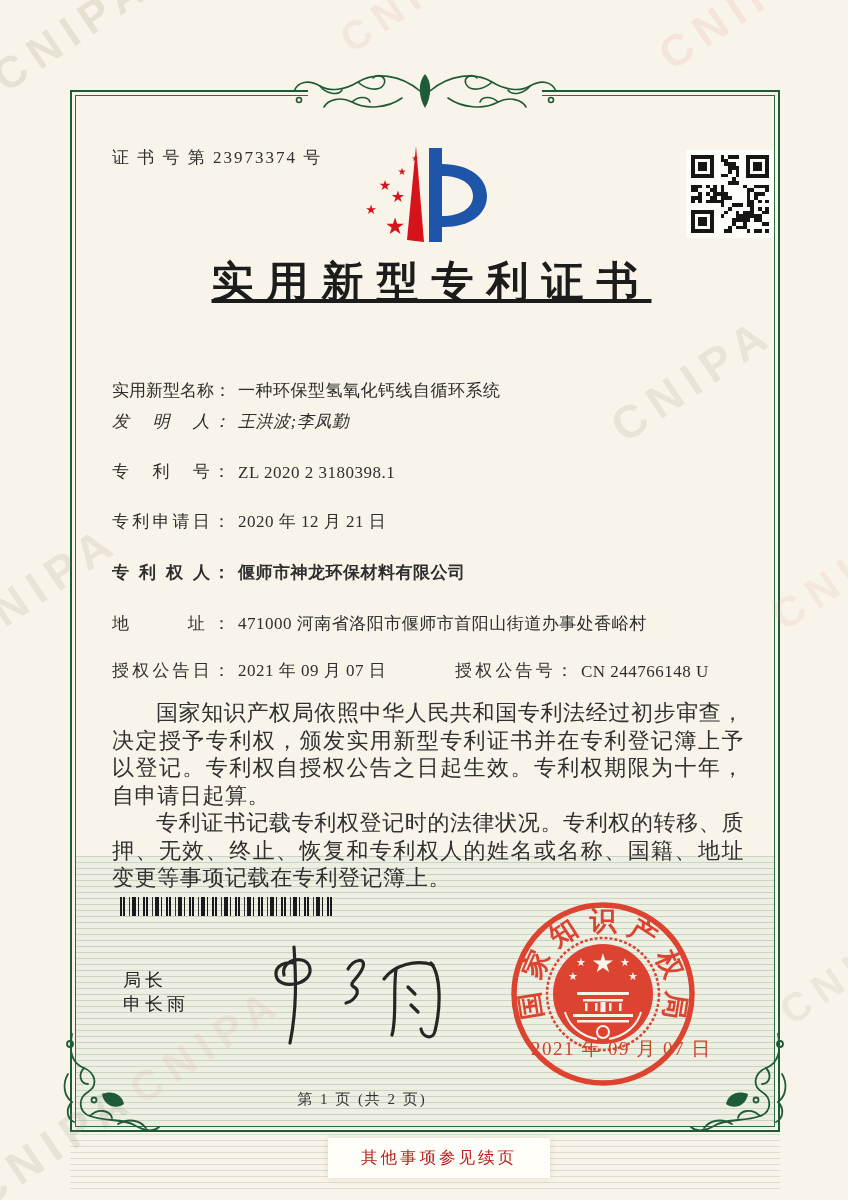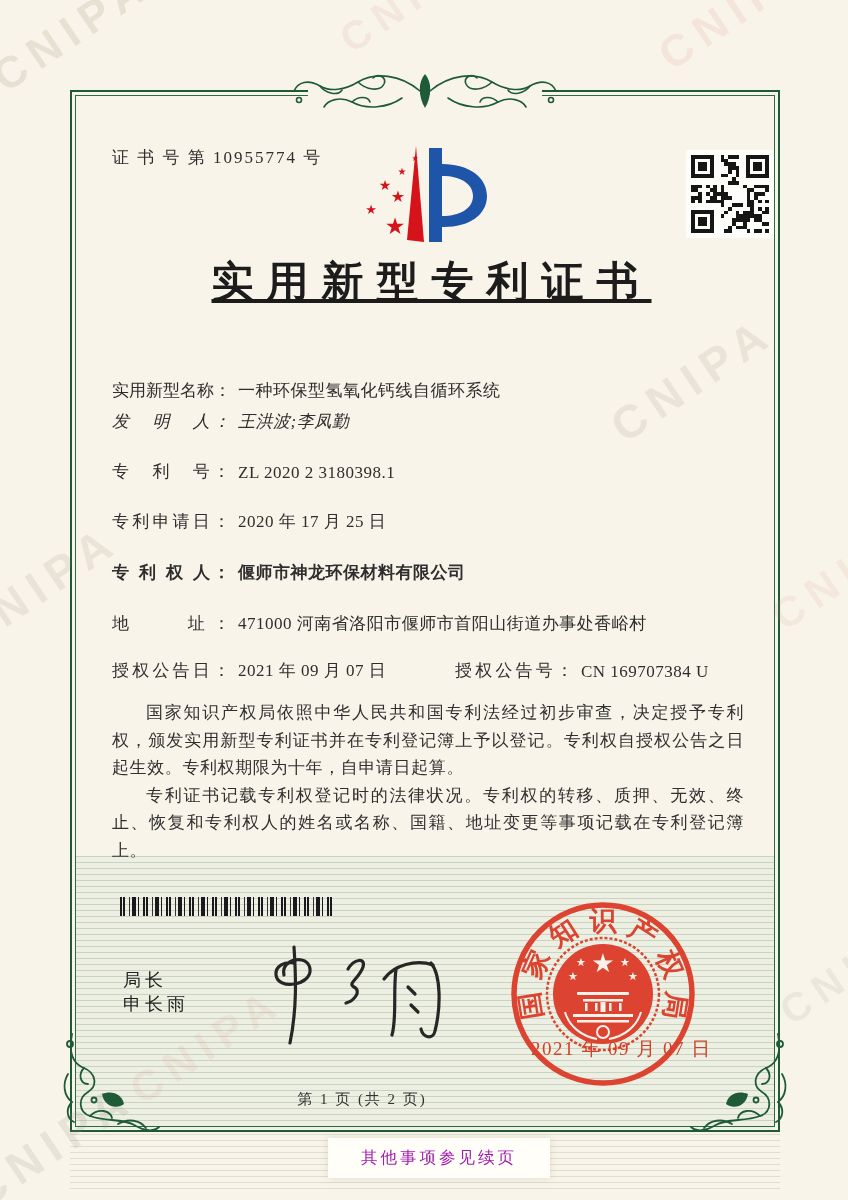--- a/index.html
+++ b/index.html
@@ -63,21 +63,21 @@
   .field-row{position:absolute;left:112px;z-index:3;font-size:17px;color:#2e2e2e;white-space:nowrap;}
   .flabel{
     display:inline-block;width:118px;vertical-align:bottom;
     text-align:justify;text-align-last:justify;letter-spacing:0;
   }
   .fvalue{margin-left:8px;letter-spacing:0.5px;}
   .fgroup2{position:absolute;left:343px;top:0;}
   
   .body-text{
     position:absolute;left:112px;top:699px;width:632px;z-index:3;
-    font-size:17px;line-height:27.5px;letter-spacing:0.6px;color:#303030;
+    font-size:22px;line-height:27.5px;letter-spacing:0.6px;color:#303030;
     text-align:justify;
   }
   .body-text p{margin:0;text-indent:2em;}
   
   .barcode{
     position:absolute;left:120px;top:897px;width:215px;height:19px;z-index:3;
     background:repeating-linear-gradient(90deg,
       #1a1a1e 0 2px, transparent 2px 3px,
       #1a1a1e 3px 5px, transparent 5px 9px,
       #34343a 9px 10px, transparent 10px 12px,
@@ -93,21 +93,21 @@
     position:absolute;left:531px;top:1036px;z-index:5;
     font-size:19px;letter-spacing:1.5px;color:#cf4128;white-space:nowrap;
   }
   .footer-page{
     position:absolute;left:70px;top:1090px;width:584px;z-index:3;
     text-align:center;font-size:15px;letter-spacing:2px;color:#333;
   }
   .slip{
     position:absolute;left:328px;top:1138px;width:222px;height:40px;z-index:3;
     background:#fffef8;box-shadow:0 0 8px rgba(120,110,80,0.18);
-    text-align:center;line-height:40px;font-size:16.5px;letter-spacing:3px;color:#a21caf;
+    text-align:center;line-height:40px;font-size:16.5px;letter-spacing:3px;color:#b91c1c;
   }
 </style>
 </head>
 <body>
 
 <div class="wm" style="left:-18px;top:6px;font-size:44px;color:rgba(160,150,125,0.20);">CNIPA</div>
 <div class="wm" style="left:330px;top:-26px;font-size:40px;color:rgba(215,150,140,0.14);">CNIPA</div>
 <div class="wm" style="left:648px;top:-16px;font-size:44px;color:rgba(215,150,140,0.16);">CNIPA</div>
 <div class="wm" style="left:600px;top:352px;font-size:46px;color:rgba(150,140,120,0.15);">CNIPA</div>
 <div class="wm" style="left:-55px;top:560px;font-size:46px;color:rgba(150,140,120,0.15);">CNIPA</div>
@@ -165,21 +165,21 @@
     <path d="M28,36 C22,42 24,52 32,52"></path>
     <path d="M34,84 C42,76 54,78 56,86"></path>
     <path d="M12,42 C6,52 8,64 16,70 C10,76 10,86 18,90"></path>
     <path d="M46,62 C56,58 66,62 68,72 C60,78 48,74 46,62 Z" fill="#1e5b36" stroke="none"></path>
     <path d="M62,92 C72,86 84,88 90,96"></path>
     <circle cx="14" cy="12" r="3"></circle>
     <circle cx="38" cy="68" r="2.5"></circle>
   </g>
 </svg>
 
-<div class="cert-no">证 书 号 第 10955774 号</div>
+<div class="cert-no">证 书 号 第 23973374 号</div>
 
 <svg class="logo" viewBox="0 0 150 118">
   <polygon points="64,6 55,100 72,102" fill="#d6121b"></polygon>
   <path fill="#1f55a8" fill-rule="evenodd" d="M77,8 L90,8 L90,24 C118,24 135,38 135,56 C135,75 117,87 92,87 L90,87 L90,102 L77,102 Z
            M90,36 C109,36 121,44 121,56 C121,68 109,76 90,76 Z"></path>
   <g fill="#d6121b" font-family="'DejaVu Sans',sans-serif" text-anchor="middle">
     <text x="63" y="21" font-size="8">★</text>
     <text x="50" y="35" font-size="10">★</text>
     <text x="33" y="50" font-size="14">★</text>
     <text x="46" y="62" font-size="16">★</text>
@@ -642,32 +642,32 @@
 <div class="field-row" style="top:355px;margin-top:24px;">
   <span class="flabel">实用新型名称：</span><span class="fvalue">一种环保型氢氧化钙线自循环系统</span>
 </div>
 <div class="field-row" style="top:410px;font-style:italic;">
   <span class="flabel">发　明　人：</span><span class="fvalue">王洪波;李凤勤</span>
 </div>
 <div class="field-row" style="top:460px;">
   <span class="flabel">专　利　号：</span><span class="fvalue">ZL 2020 2 3180398.1</span>
 </div>
 <div class="field-row" style="top:510px;">
-  <span class="flabel">专利申请日：</span><span class="fvalue">2020 年 17 月 25 日</span>
+  <span class="flabel">专利申请日：</span><span class="fvalue">2020 年 12 月 21 日</span>
 </div>
 <div class="field-row" style="top:561px;font-weight:bold;">
   <span class="flabel">专 利 权 人：</span><span class="fvalue">偃师市神龙环保材料有限公司</span>
 </div>
 <div class="field-row" style="top:612px;">
   <span class="flabel">地　　址：</span><span class="fvalue">471000 河南省洛阳市偃师市首阳山街道办事处香峪村</span>
 </div>
 <div class="field-row" style="top:659px;width:636px;">
   <span class="flabel">授权公告日：</span><span class="fvalue">2021 年 09 月 07 日</span>
   <span class="fgroup2">
-    <span class="flabel">授权公告号：</span><span class="fvalue">CN 169707384 U</span>
+    <span class="flabel">授权公告号：</span><span class="fvalue">CN 244766148 U</span>
   </span>
 </div>
 
 <div class="body-text">
   <p>国家知识产权局依照中华人民共和国专利法经过初步审查，决定授予专利权，颁发实用新型专利证书并在专利登记簿上予以登记。专利权自授权公告之日起生效。专利权期限为十年，自申请日起算。</p>
   <p>专利证书记载专利权登记时的法律状况。专利权的转移、质押、无效、终止、恢复和专利权人的姓名或名称、国籍、地址变更等事项记载在专利登记簿上。</p>
 </div>
 
 <div class="barcode"></div>
 

